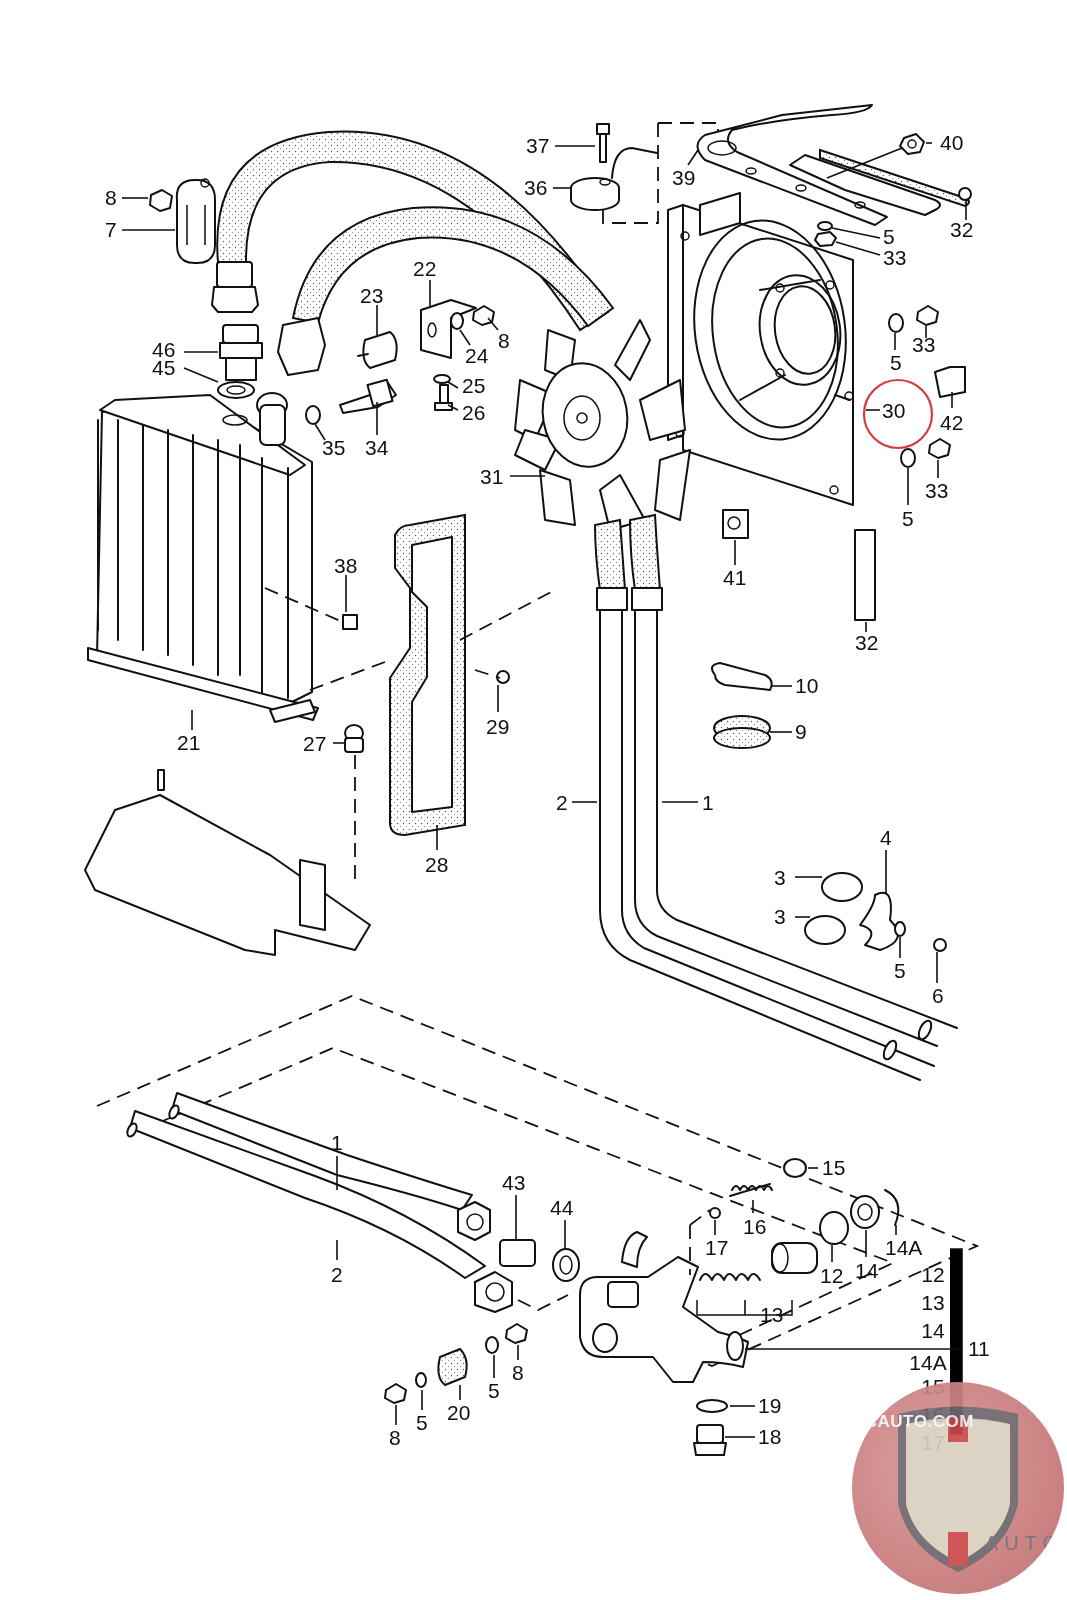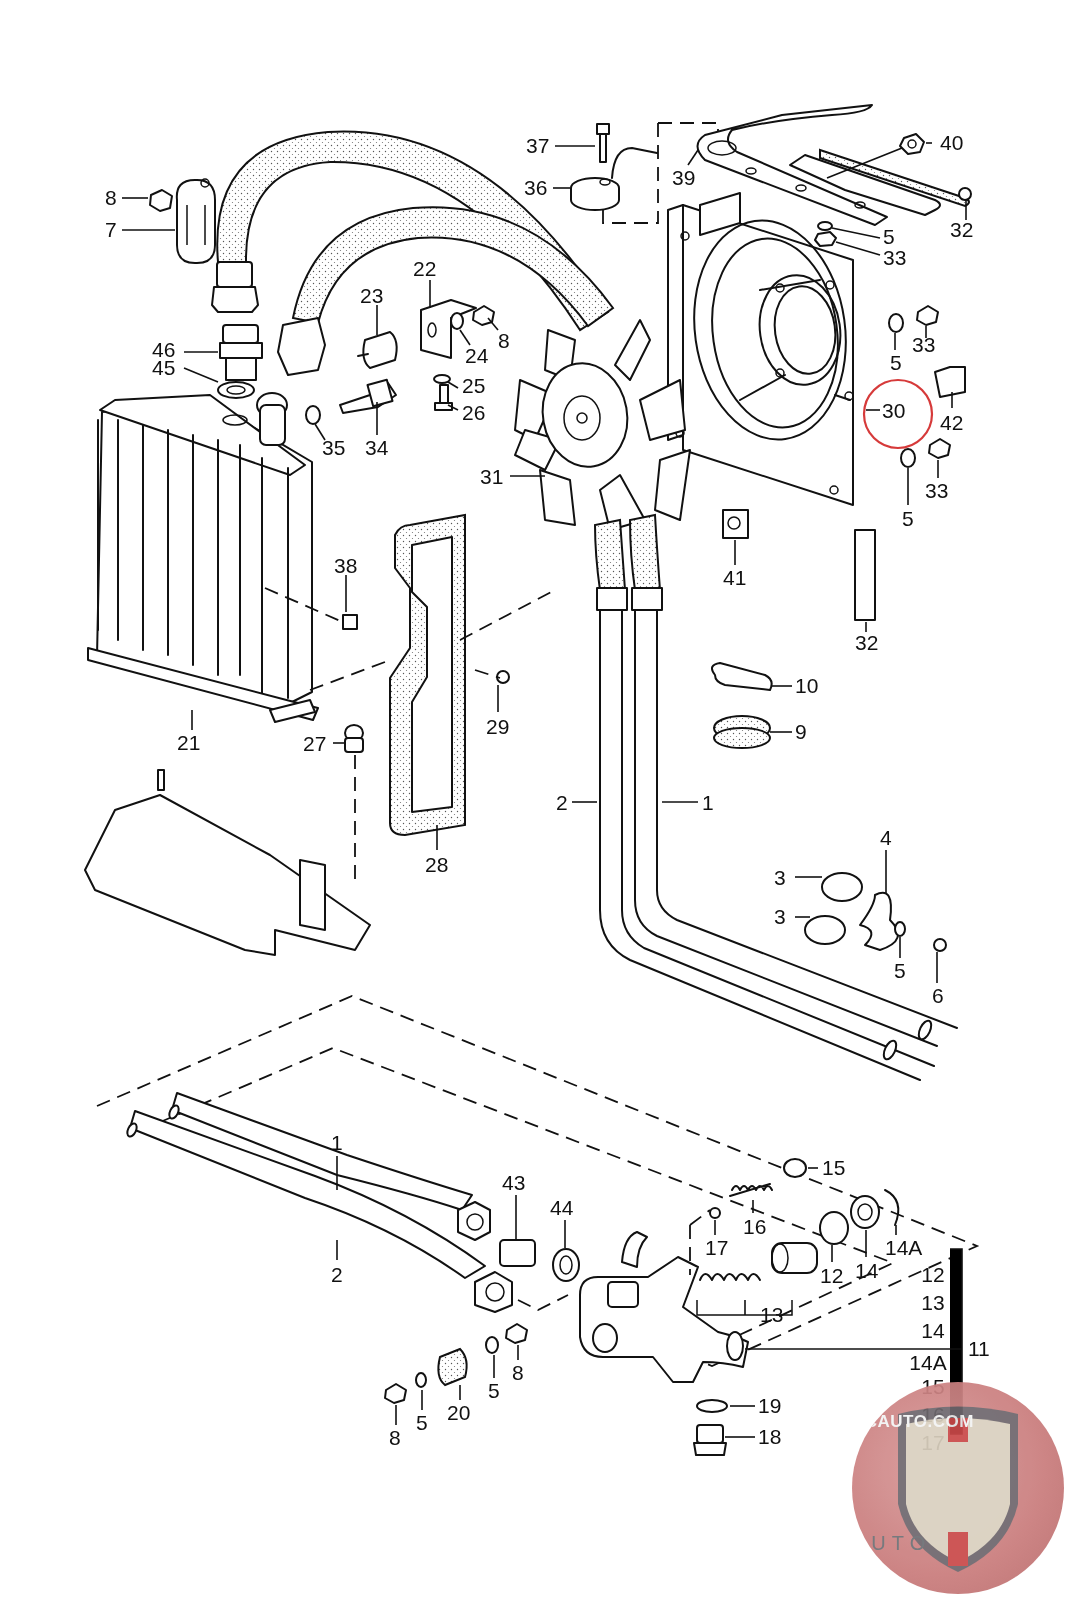--- a/index.html
+++ b/index.html
@@ -12,21 +12,21 @@
   .hose { stroke:#111; stroke-width:2; fill:url(#dots); }
   .gasket { stroke:#111; stroke-width:2; fill:url(#dots); }
   .label { font-family:"Liberation Sans", sans-serif; font-size:21px; fill:#111; }
   .highlight { stroke:#d63a3a; stroke-width:2.2; fill:none; }
   .leader { stroke:#111; stroke-width:1.6; }
   #watermark { position:absolute; left:852px; top:1382px; width:212px; height:212px; border-radius:50%;
                background: radial-gradient(circle at 40% 40%, #d99a9a 0%, #c97b7b 60%, #b86a6a 100%); opacity:0.92; overflow:hidden; }
   #wm-shield { position:absolute; left:40px; top:22px; width:132px; height:170px; }
   #wm-site { position:absolute; left:0; top:30px; width:212px; text-align:left; font-weight:bold; font-size:17px; color:#f2f2f2; letter-spacing:0.5px; }
   #wm-dc { position:absolute; left:0; top:70px; width:212px; text-align:center; font-weight:bold; font-size:78px; color:#5d6268; line-height:80px; letter-spacing:-2px; }
-  #wm-auto { position:absolute; left:0; top:150px; width:212px; text-align:left; font-size:20px; color:#6b6f74; letter-spacing:6px; }
+  #wm-auto { position:absolute; left:0; top:150px; width:212px; text-align:right; font-size:20px; color:#6b6f74; letter-spacing:6px; }
 </style>
 </head>
 <body>
 
 <svg id="diagram" viewBox="0 0 1067 1600" xmlns="http://www.w3.org/2000/svg">
   <defs>
     <pattern id="dots" width="6" height="6" patternUnits="userSpaceOnUse">
       <rect width="6" height="6" fill="#fff"></rect>
       <circle cx="1.5" cy="1.5" r="0.7" fill="#555"></circle>
       <circle cx="4.5" cy="4.5" r="0.6" fill="#777"></circle>

